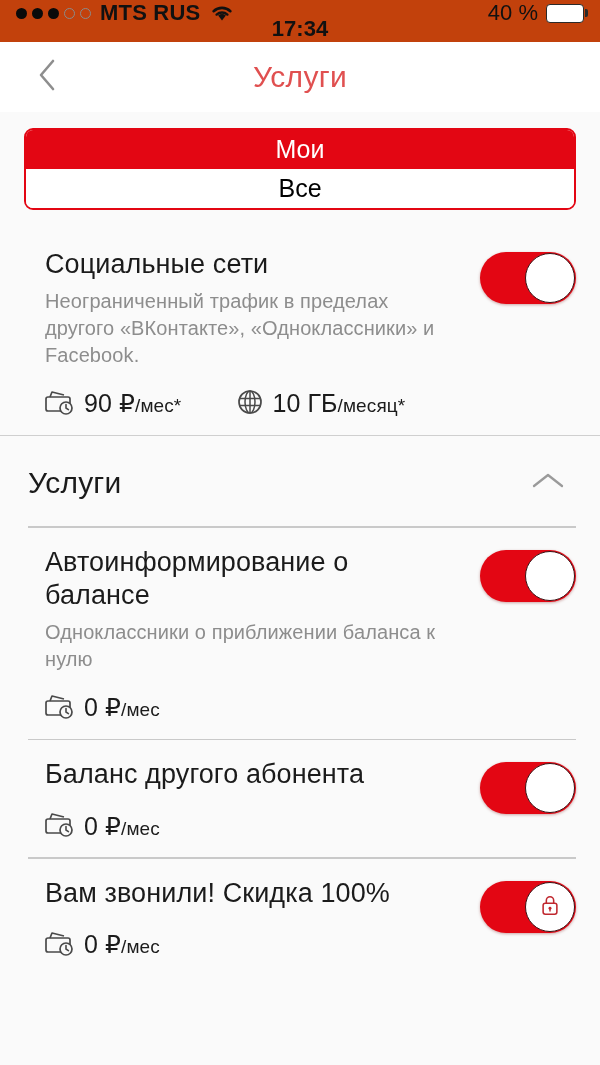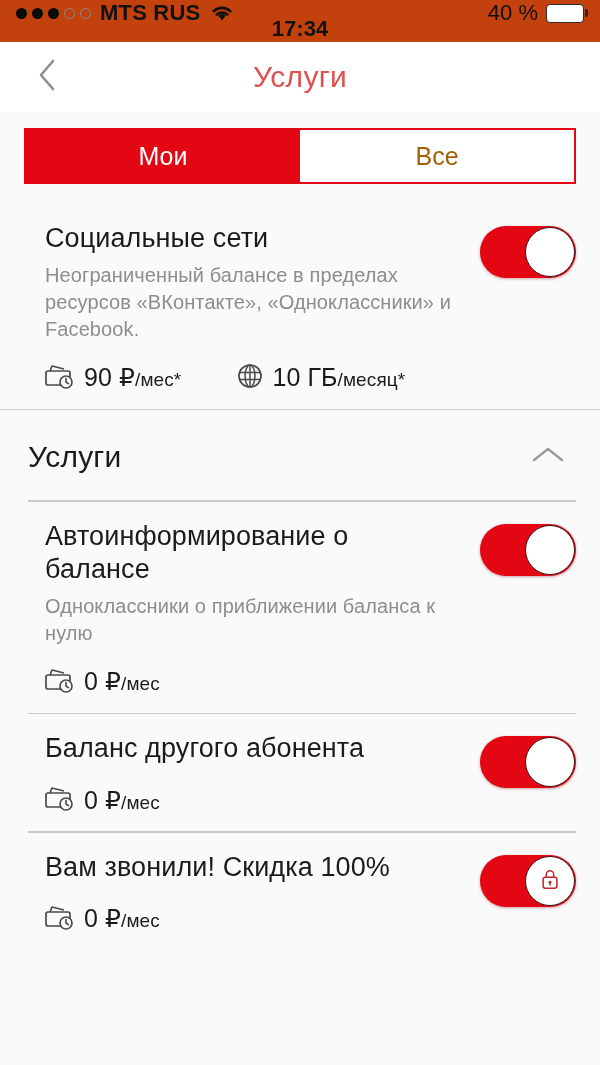--- a/index.html
+++ b/index.html
@@ -74,27 +74,28 @@
     cursor: pointer;
   }
   .nav-title {
     width: 100%; text-align: center;
     font-size: 30px; color: #e05050; letter-spacing: 0.3px;
   }
 
   
   .seg-wrap { background:#fafafa; padding: 16px 24px 20px 24px; }
   .segmented {
-    display: flex; height: 56px;
-    border: 2px solid #e30613; border-radius: 0; overflow: hidden;
+    display: flex; height: 82px;
+    border: 2px solid #e30613; border-radius: 9px; overflow: hidden;
     background: #ffffff;
+    flex-direction: column;
   }
   .seg {
     flex: 1; display: flex; align-items: center; justify-content: center;
-    font-size: 25px; cursor: pointer; background: #ffffff; color: #a16207;
+    font-size: 25px; cursor: pointer; background: #ffffff; color: #000000;
   }
   .seg.active { background: #e30613; color: #ffffff; }
 
   
   .section { background: #fafafa; }
   .service {
     position: relative;
     padding: 18px 24px 16px 28px;
     min-height: 80px;
     margin-left: 17px;
@@ -210,21 +211,21 @@
     <div class="segmented">
       <div class="seg active">Мои</div>
       <div class="seg">Все</div>
     </div>
   </div>
 
   <div class="section">
     <div class="service">
       <div class="svc-body">
         <div class="svc-title">Социальные сети</div>
-        <div class="svc-desc">Неограниченный балансе в пределах ресурсов «ВКонтакте», «Одноклассники» и Facebook.</div>
+        <div class="svc-desc">Неограниченный трафик в пределах другого «ВКонтакте», «Одноклассники» и Facebook.</div>
         <div class="svc-meta">
           <div class="meta-item">
             <span>
               <svg viewBox="0 0 30 26" width="30" height="26">
                 <path d="M3 8 h20 a2 2 0 0 1 2 2 v10 a2 2 0 0 1 -2 2 H3 a2 2 0 0 1 -2 -2 V10 a2 2 0 0 1 2 -2 Z" stroke="#4a4a4a" stroke-width="1.7" fill="none"></path>
                 <path d="M5 8 L7 3 L19 6" stroke="#4a4a4a" stroke-width="1.7" fill="none" stroke-linejoin="round"></path>
                 <circle cx="21" cy="19" r="6" stroke="#4a4a4a" stroke-width="1.7" fill="#fafafa"></circle>
                 <path d="M21 15.5 V19 L23.4 20.6" stroke="#4a4a4a" stroke-width="1.6" fill="none" stroke-linecap="round"></path>
               </svg>
             </span>

